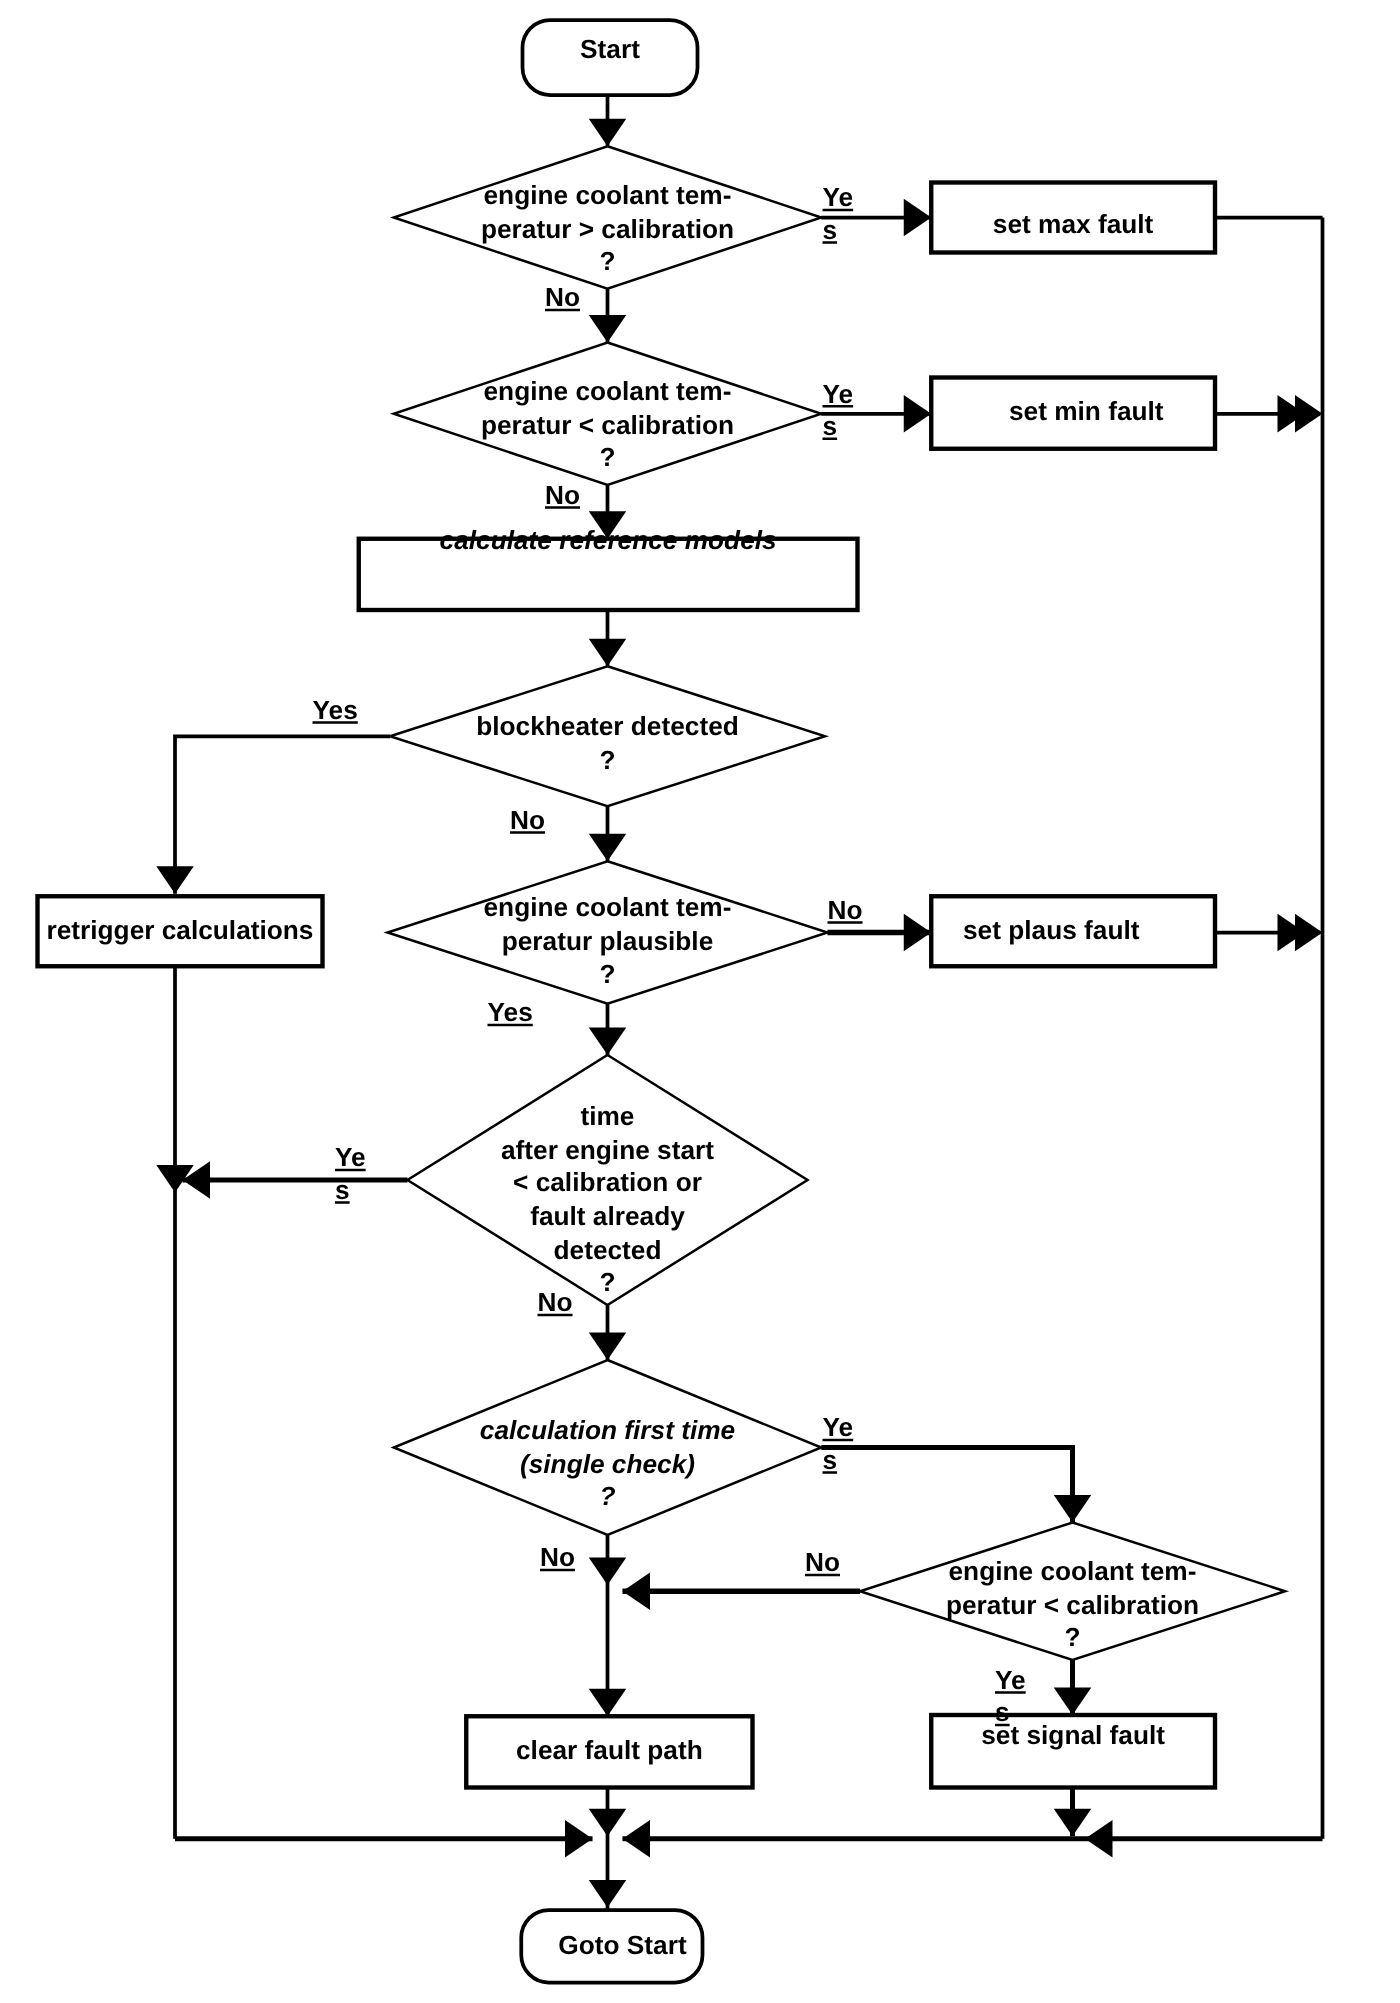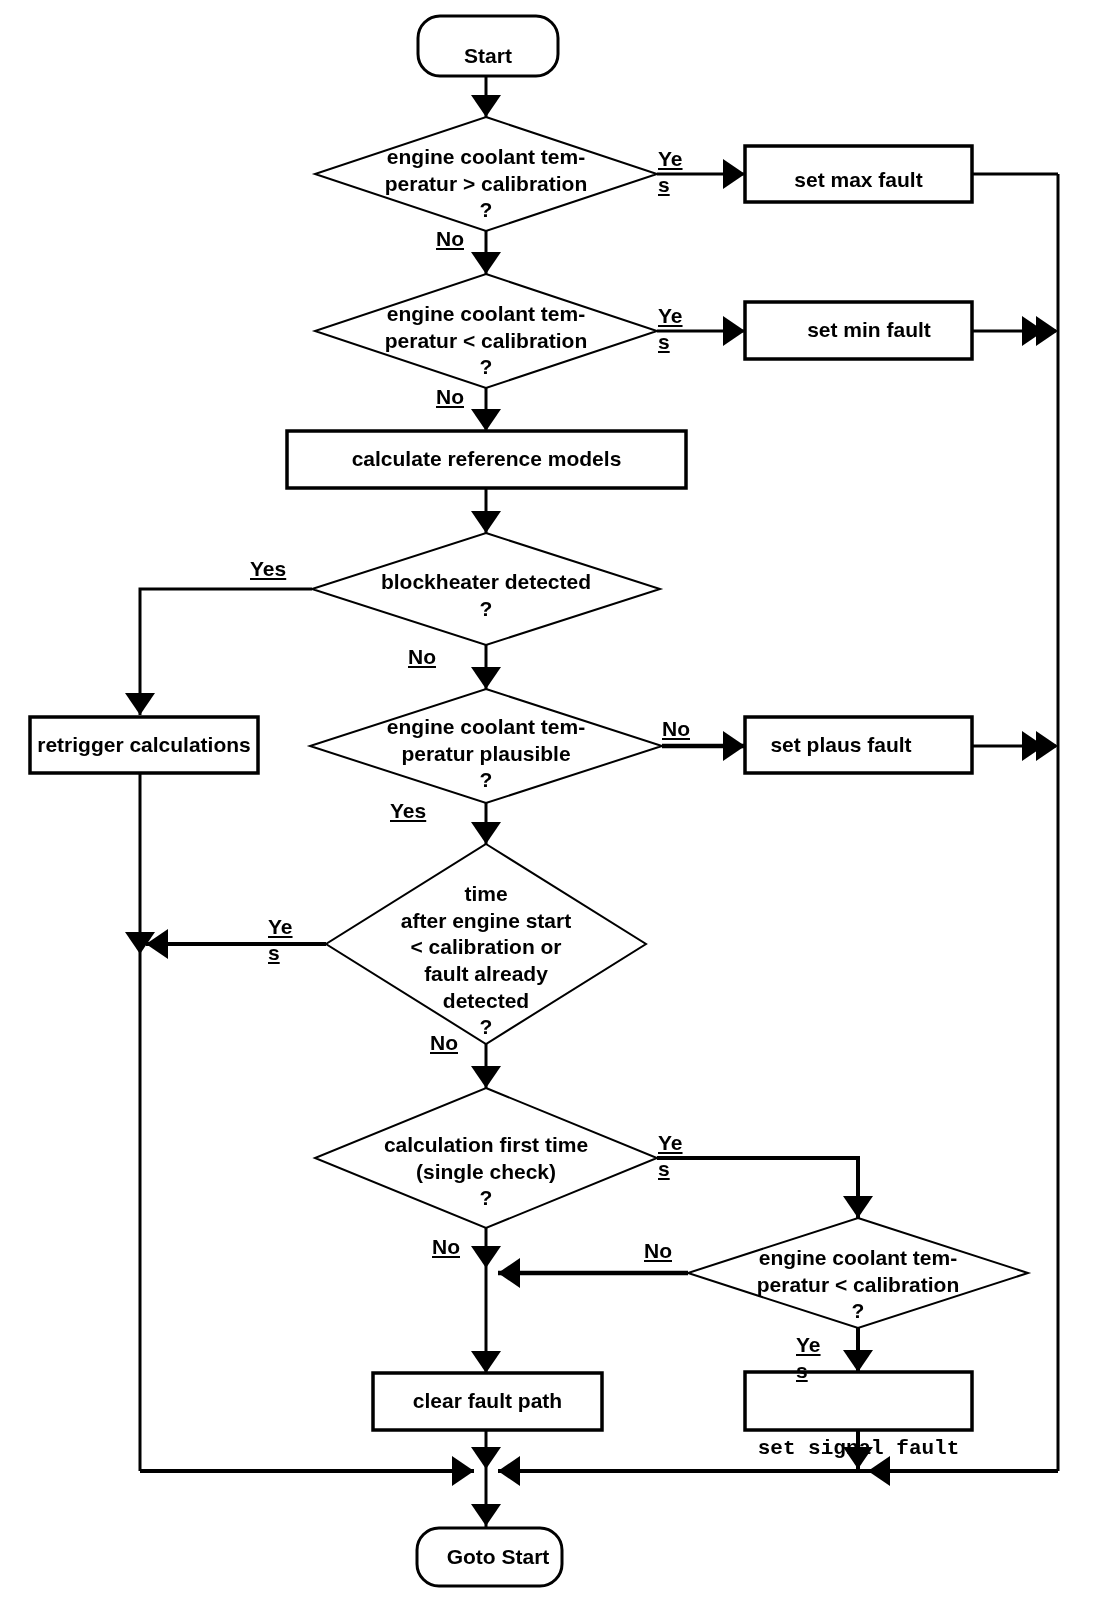--- a/index.html
+++ b/index.html
@@ -164,51 +164,51 @@
     <polygon class="shape" stroke-width="2" points="486,689 662,746 486,803 310,746"></polygon>
     <rect class="shape" x="745" y="717" width="227" height="56" stroke-width="3.5"></rect>
     <polygon class="shape" stroke-width="2" points="486,844 646,944 486,1044 326,944"></polygon>
     <polygon class="shape" stroke-width="2" points="486,1088 657,1158 486,1228 315,1158"></polygon>
     <polygon class="shape" stroke-width="2" points="858,1218 1028,1273 858,1328 688,1273"></polygon>
     <rect class="shape" x="373" y="1373" width="229" height="57" stroke-width="3.5"></rect>
     <rect class="shape" x="745" y="1372" width="227" height="58" stroke-width="3.5"></rect>
     <rect class="shape" x="417" y="1528" width="145" height="58" rx="22" stroke-width="3"></rect>
   </svg>
 
-  <div class="node-label" style="left:418px; top:32px; width:140px; height:48px;">Start</div>
+  <div class="node-label" style="left:418px; top:16px; width:140px; height:48px;">Start</div>
   <div class="node-label" style="left:336px; top:142px; width:300px; height:84px;">engine coolant tem-
 peratur &gt; calibration
 ?</div>
   <div class="node-label" style="left:745px; top:146px; width:227px; height:68px;">set max fault</div>
   <div class="node-label" style="left:336px; top:299px; width:300px; height:84px;">engine coolant tem-
 peratur &lt; calibration
 ?</div>
   <div class="node-label" style="left:745px; top:302px; width:248px; height:57px;">set min fault</div>
-  <div class="node-label" style="left:287px; top:431px; width:399px; height:57px;">calculate reference models</div>
+  <div class="node-label" style="left:287px; top:405px; width:399px; height:57px;font-style:italic;">calculate reference models</div>
   <div class="node-label" style="left:336px; top:568px; width:300px; height:56px;">blockheater detected
 ?</div>
   <div class="node-label" style="left:14px; top:717px; width:260px; height:56px;">retrigger calculations</div>
   <div class="node-label" style="left:336px; top:712px; width:300px; height:84px;">engine coolant tem-
 peratur plausible
 ?</div>
   <div class="node-label" style="left:745px; top:717px; width:192px; height:56px;">set plaus fault</div>
   <div class="node-label" style="left:346px; top:881px; width:280px; height:160px;">time
 after engine start
 &lt; calibration or
 fault already
 detected
 ?</div>
-  <div class="node-label" style="left:336px; top:1130px; width:300px; height:84px;">calculation first time
+  <div class="node-label" style="left:336px; top:1130px; width:300px; height:84px;font-style:italic;">calculation first time
 (single check)
 ?</div>
   <div class="node-label" style="left:708px; top:1243px; width:300px; height:84px;">engine coolant tem-
 peratur &lt; calibration
 ?</div>
   <div class="node-label" style="left:373px; top:1373px; width:229px; height:57px;">clear fault path</div>
-  <div class="node-label" style="left:745px; top:1420px; width:227px; height:58px;font-family:Liberation Mono, monospace;">set signal fault</div>
+  <div class="node-label" style="left:745px; top:1360px; width:227px; height:58px;">set signal fault</div>
   <div class="node-label" style="left:417px; top:1528px; width:162px; height:58px;">Goto Start</div>
 
   <div class="edge-label" style="left:658px; top:146px;">Ye
 s</div>
   <div class="edge-label" style="left:436px; top:226px;">No</div>
   <div class="edge-label" style="left:658px; top:303px;">Ye
 s</div>
   <div class="edge-label" style="left:436px; top:384px;">No</div>
   <div class="edge-label" style="left:250px; top:556px;">Yes</div>
   <div class="edge-label" style="left:408px; top:644px;">No</div>

